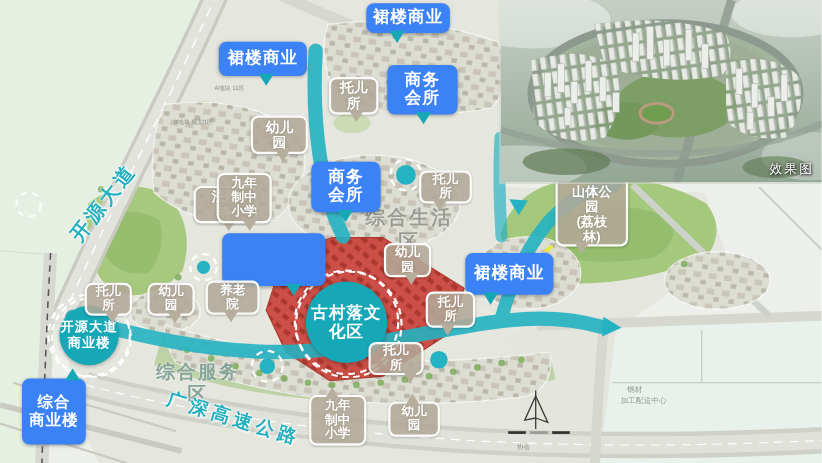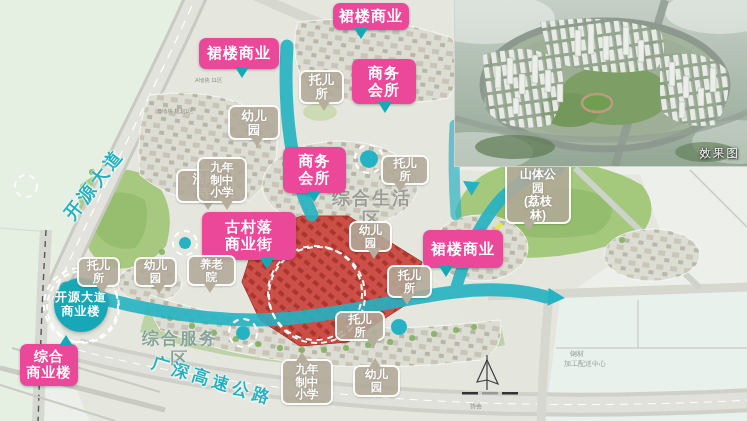--- a/index.html
+++ b/index.html
@@ -2,21 +2,21 @@
 <html><head>
 <meta charset="utf-8">
 <style>
   html,body{margin:0;padding:0;background:#fff;}
   .stage{position:relative;width:747px;height:421px;overflow:hidden;
          font-family:"Liberation Sans","DejaVu Sans",sans-serif;background:#edf0ea;}
   .maplayer{position:absolute;left:0;top:0;z-index:10;}
   .labels{position:absolute;left:0;top:0;width:747px;height:421px;z-index:20;}
   .callout{position:absolute;box-sizing:border-box;display:flex;align-items:center;justify-content:center;
            text-align:center;white-space:pre-line;font-weight:bold;color:#fff;border-radius:7px;line-height:1.12;}
-  .teal{--tc:#17a8b8;background:#ec4899;font-size:15px;letter-spacing:1px;box-shadow:0 1px 3px rgba(0,0,0,.28);}
+  .teal{--tc:#17a8b8;background:#3b82f6;font-size:15px;letter-spacing:1px;box-shadow:0 1px 3px rgba(0,0,0,.28);}
   .tan{--tc:#b6ad9d;background:rgba(178,169,152,.88);border:2px solid rgba(255,255,255,.95);
        font-size:12.5px;box-shadow:0 1px 2px rgba(0,0,0,.18);text-shadow:0 0 2px rgba(120,110,95,.6);}
   .tail{position:absolute;width:0;height:0;border-left:7px solid transparent;border-right:7px solid transparent;}
   .tail.b{bottom:-9px;border-top:11px solid var(--tc);}
   .tail.t{top:-9px;border-bottom:11px solid var(--tc);}
   .zcircle{position:absolute;border-radius:50%;background:#17a8b8;color:#fff;font-weight:bold;
            display:flex;align-items:center;justify-content:center;text-align:center;white-space:pre-line;
            line-height:1.15;box-shadow:0 1px 4px rgba(0,0,0,.3);letter-spacing:1px;}
   .ring{position:absolute;border:2px dashed rgba(255,255,255,.95);border-radius:50%;}
   .area{position:absolute;font-weight:bold;white-space:pre-line;text-align:center;line-height:1.15;
@@ -186,46 +186,46 @@
   <div class="labels">
 
     <div class="area living" style="left:332px;top:188px;width:80px;">综合生活
 区</div>
     <div class="area service" style="left:135px;top:329px;width:90px;">综合服务区</div>
 
     <div class="roadlabel kaiyuan">开源大道</div>
     <div class="roadlabel gaosu">广深高速公路</div>
 
     <div class="ring" style="left:268px;top:246px;width:94px;height:94px;"></div>
+    <div class="zcircle" style="left:278px;top:256px;width:74px;height:74px;font-size:15px;">古村落文
+化区</div>
     <div class="ring" style="left:46px;top:270px;width:70px;height:70px;"></div>
     <div class="zcircle" style="left:54px;top:278px;width:54px;height:54px;font-size:12px;">开源大道
 商业楼</div>
 
     <div class="callout teal" style="left:333px;top:3px;width:76px;height:27px;">
       <span>裙楼商业</span>
       <span class="tail b" style="left:28%;"></span></div>
     <div class="callout teal" style="left:199px;top:38px;width:80px;height:31px;">
       <span>裙楼商业</span>
       <span class="tail b" style="left:45%;"></span></div>
     <div class="callout teal" style="left:352px;top:59px;width:64px;height:45px;">
       <span>商务
 会所</span>
       <span class="tail b" style="left:40%;"></span></div>
     <div class="callout teal" style="left:283px;top:147px;width:63px;height:46px;">
       <span>商务
 会所</span>
       <span class="tail b" style="left:38%;"></span></div>
     <div class="callout teal" style="left:202px;top:212px;width:94px;height:48px;">
-      <span>古村落
-商业街</span>
       <span class="tail b" style="left:62%;"></span></div>
     <div class="callout teal" style="left:423px;top:230px;width:80px;height:38px;">
       <span>裙楼商业</span>
       <span class="tail b" style="left:20%;"></span></div>
-    <div class="callout teal" style="left:20px;top:344px;width:58px;height:42px;font-size:14px;">
+    <div class="callout teal" style="left:20px;top:344px;width:58px;height:60px;font-size:14px;">
       <span>综合
 商业楼</span>
       <span class="tail t" style="left:68%;"></span></div>
 
     <div class="callout tan" style="left:299px;top:70px;width:45px;height:34px;">
       <span>托儿
 所</span>
       <span class="tail b" style="left:40%;"></span></div>
     <div class="callout tan" style="left:228px;top:105px;width:52px;height:35px;">
       <span>幼儿

